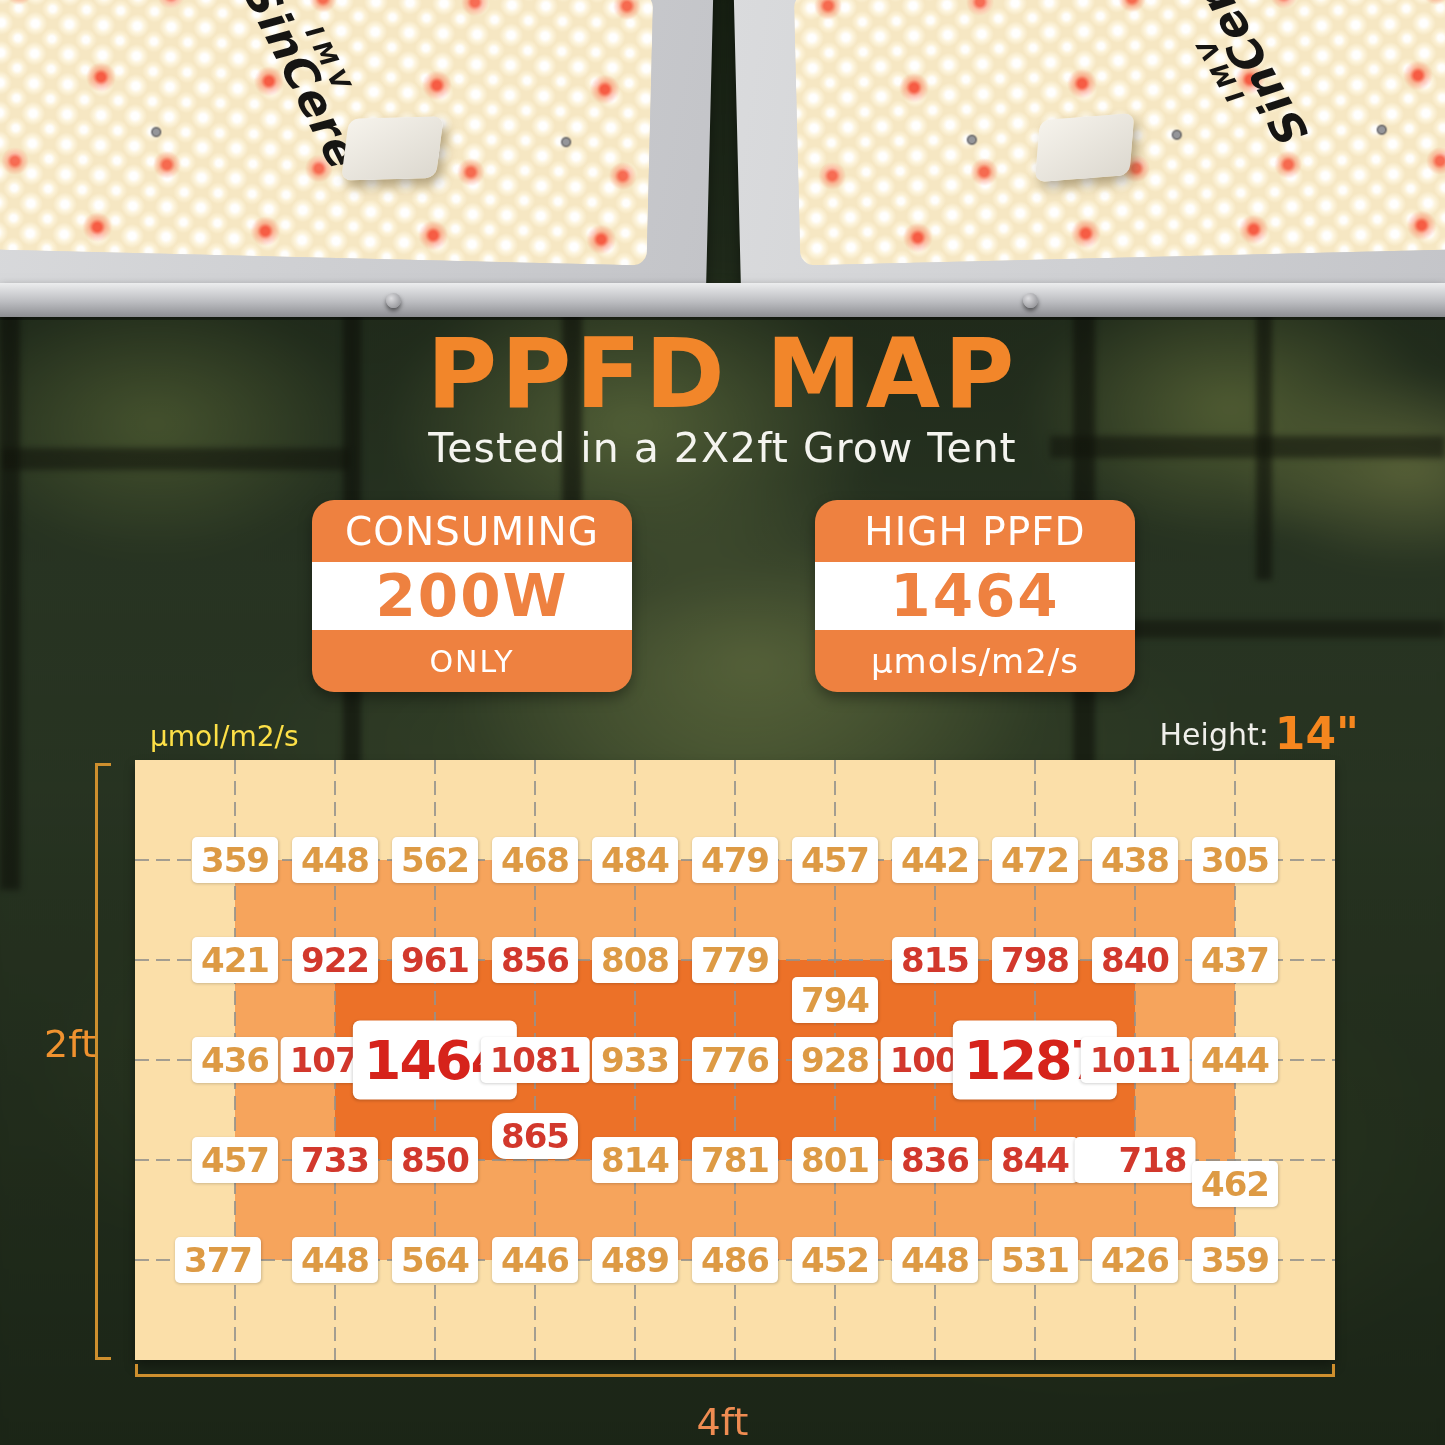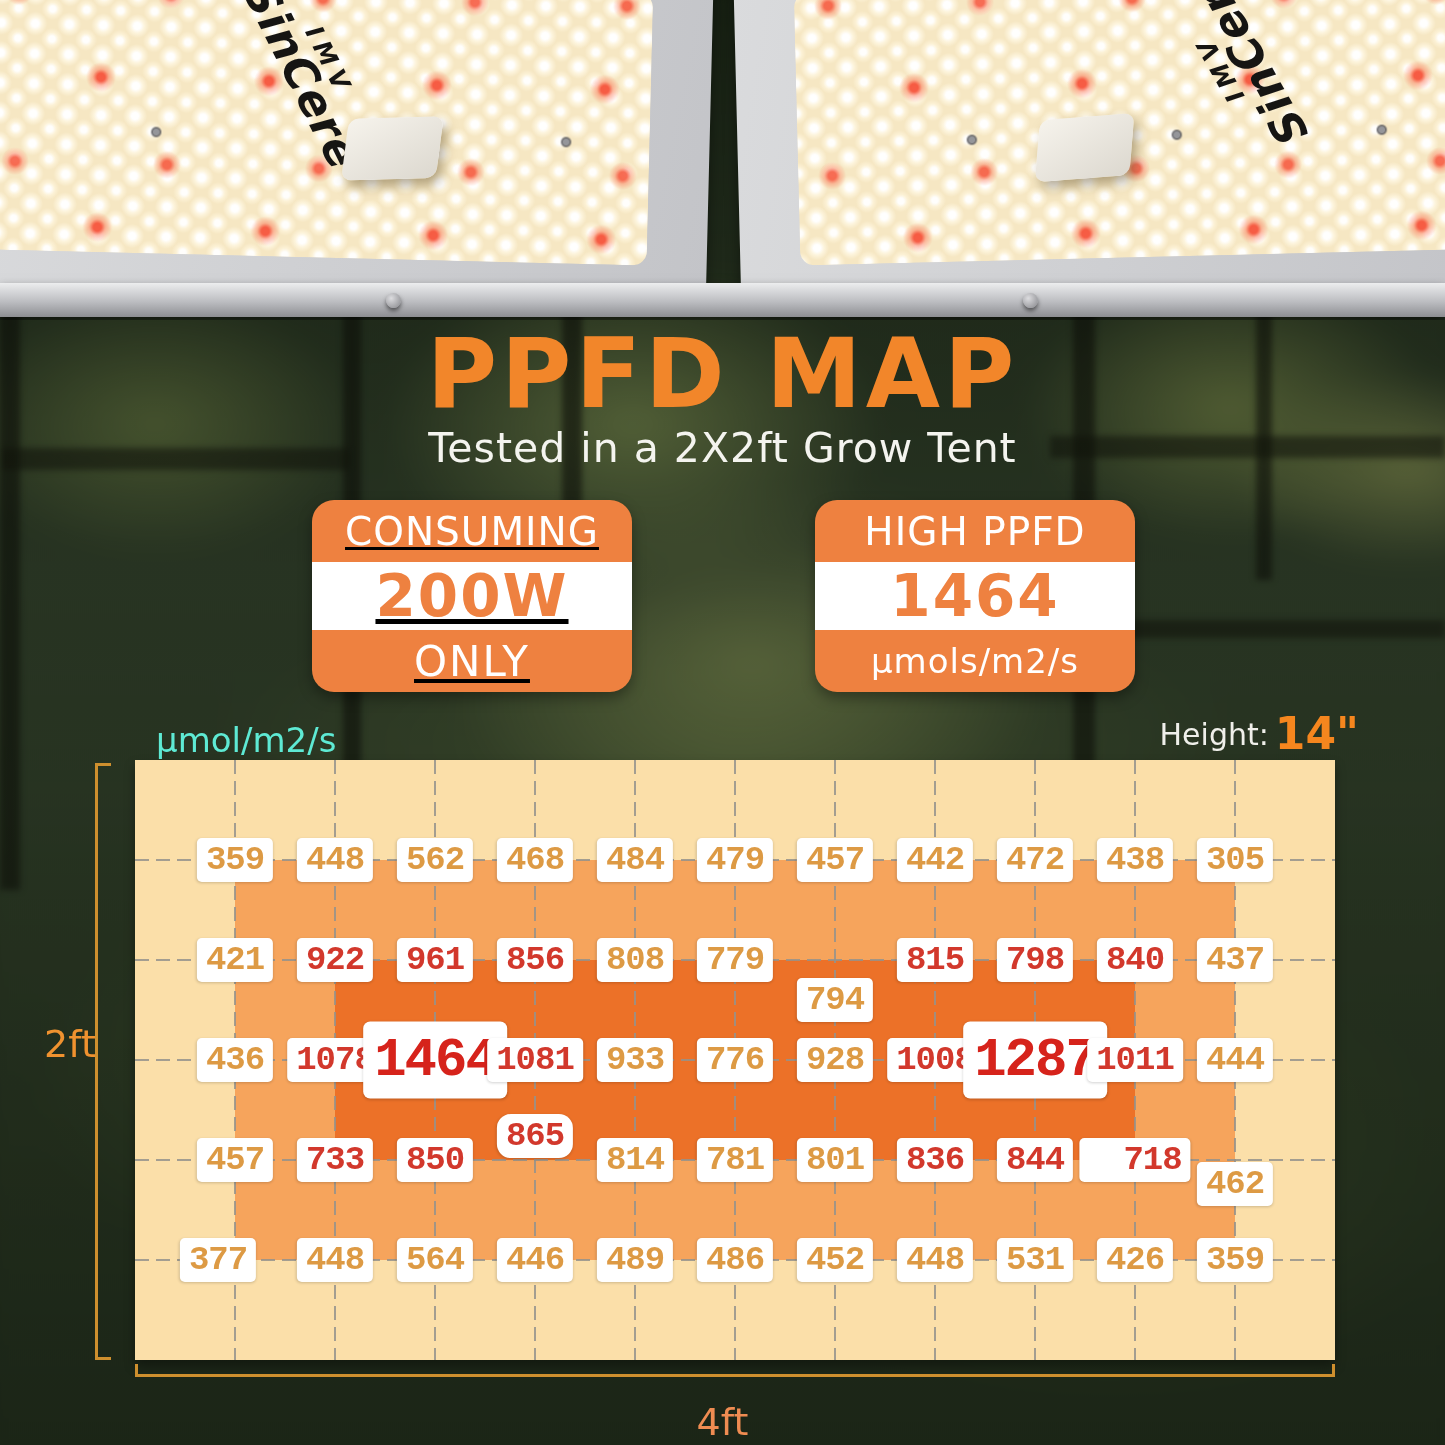--- a/index.html
+++ b/index.html
@@ -57,44 +57,44 @@
         background:radial-gradient(circle at 35% 35%, #dcdcdf,#85868a);box-shadow:0 3px 4px rgba(0,0,0,.5);}
 
   
   .title{position:absolute;left:0;top:318px;width:100%;margin:0;text-align:center;
          font-size:96px;font-weight:800;letter-spacing:4px;color:var(--accent,#F2862A);}
   .subtitle{position:absolute;left:0;top:424px;width:100%;text-align:center;
             font-size:41px;letter-spacing:1px;color:#F4F4EF;}
   .badge{position:absolute;top:500px;width:320px;height:192px;border-radius:22px;
          background:var(--badge,#EE8140);display:flex;flex-direction:column;overflow:hidden;
          box-shadow:0 6px 14px rgba(0,0,0,.35);}
-  .badge-left{left:312px;text-decoration:underline;}
+  .badge-left{left:312px;}
   .badge-right{left:815px;}
   .b-row{flex:1;display:flex;align-items:center;justify-content:center;color:#fff;}
   .b-top{font-size:39px;letter-spacing:1px;}
   .b-mid{background:#fff;color:var(--badge,#EE8140);font-weight:800;font-size:58px;letter-spacing:2px;}
-  .b-bot{font-size:42px;letter-spacing:2px;}
+  .b-bot{font-size:30px;letter-spacing:2px;}
   .badge-right .b-bot{font-size:34px;letter-spacing:1px;}
 
   
-  .unit-label{position:absolute;left:156px;top:720px;font-size:34px;color:#5eead4;}
+  .unit-label{position:absolute;left:150px;top:720px;font-size:28px;color:#fde047;}
   .height-label{position:absolute;right:86px;top:708px;color:#EFEFEA;font-size:30px;}
   .height-label b{font-size:44px;font-weight:800;color:#F5861E;vertical-align:-4px;margin-left:6px;}
   .heatmap{position:absolute;left:135px;top:760px;width:1200px;height:600px;
            background:var(--zouter,#FBDFA9);box-shadow:0 6px 10px rgba(0,0,0,.35);}
   .zone{position:absolute;border-radius:10px;}
   .zone-mid{left:100px;top:100px;width:1000px;height:400px;background:var(--zmid,#F6A45C);}
   .zone-hot{left:200px;top:200px;width:800px;height:200px;background:var(--zhot,#EC7128);}
   .vline{position:absolute;top:0;width:2px;height:600px;
          background:repeating-linear-gradient(to bottom, rgba(148,146,140,.85) 0 14px, transparent 14px 21px);}
   .hline{position:absolute;left:0;width:1200px;height:2px;
          background:repeating-linear-gradient(to right, rgba(148,146,140,.85) 0 14px, transparent 14px 21px);}
   .chip{position:absolute;transform:translate(-50%,-50%);background:#fff;border-radius:5px;
         padding:3px 9px;font-size:34px;font-weight:700;letter-spacing:-1px;white-space:nowrap;
-        box-shadow:0 1px 3px rgba(0,0,0,.18);font-family:Liberation Mono, monospace;}
+        box-shadow:0 1px 3px rgba(0,0,0,.18);}
   .chip.orn{color:var(--vorange,#DD9A44);}
   .chip.red{color:var(--vred,#D2382C);}
   .chip.big{color:var(--vpeak,#D6231B);font-size:54px;letter-spacing:-2px;padding:8px 11px;border-radius:7px;}
 
   
   .dimline{position:absolute;background:var(--dimline,#CE8F2E);}
   .dim-text{position:absolute;font-size:38px;color:var(--dimtext,#F0922F);}
   .dim-left-label{left:44px;top:1022px;}
   .dim-bottom-label{left:0;top:1400px;width:100%;text-align:center;color:#EF8C52;}
 </style>

